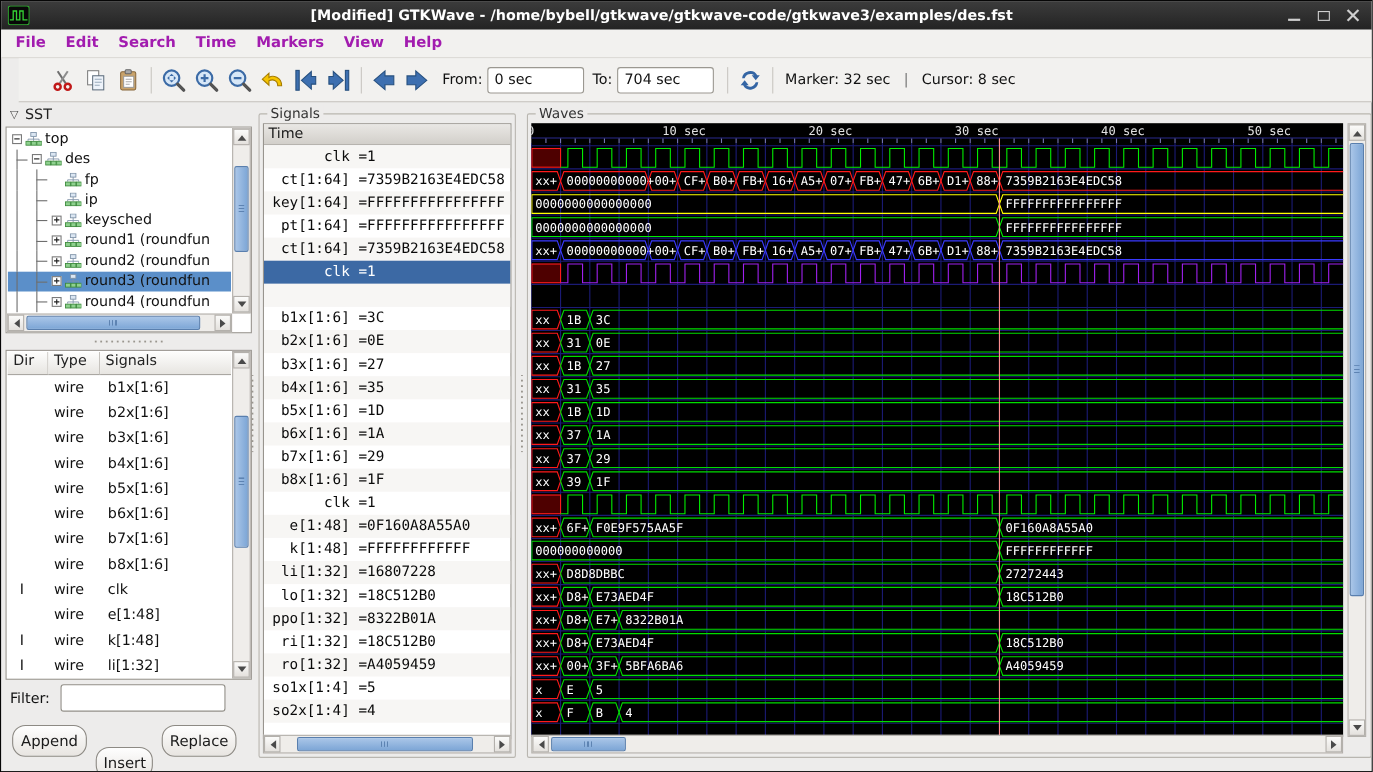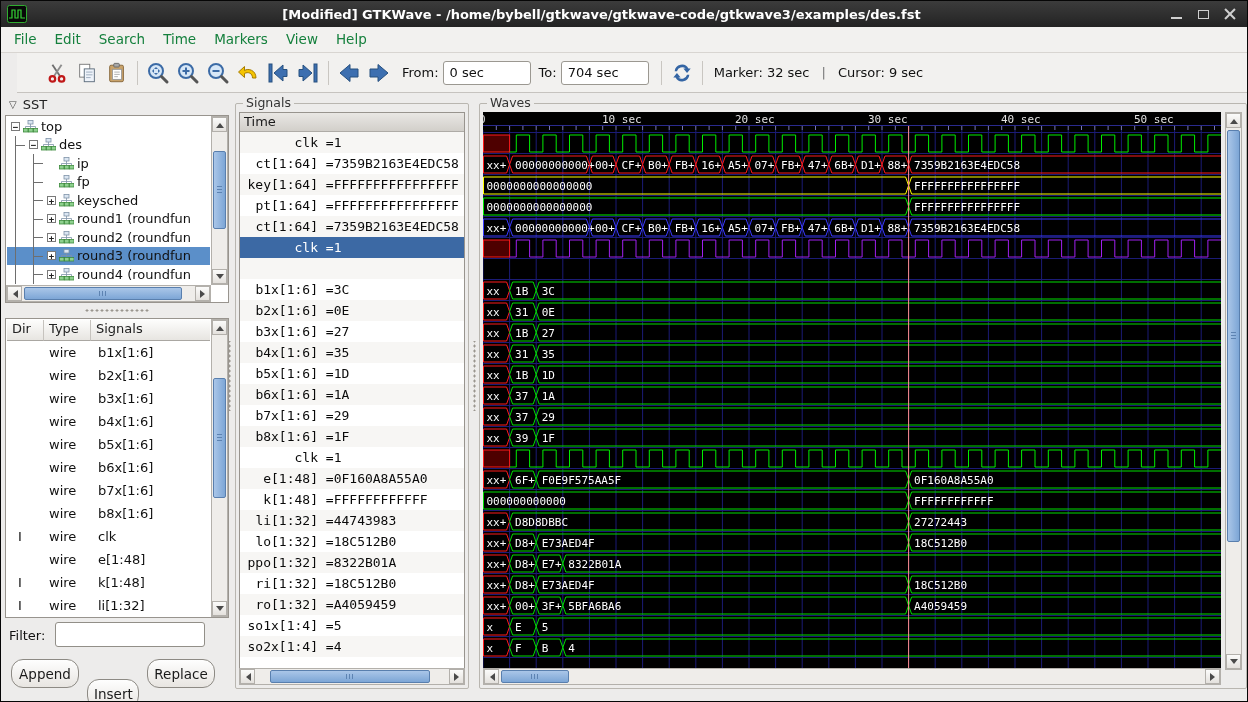--- a/index.html
+++ b/index.html
@@ -12,21 +12,21 @@
   .title-text{flex:1;text-align:center;color:#fff;font-size:13px;font-weight:bold;white-space:nowrap;overflow:hidden;}
   .win-controls{display:flex;gap:14px;margin-right:4px;}
   .wc{width:13px;height:13px;position:relative;cursor:default;}
   .wc-min::after{content:"";position:absolute;left:1px;right:1px;bottom:2px;border-bottom:2px solid #cfcfcf;}
   .wc-max::after{content:"";position:absolute;left:1px;right:1px;top:2px;bottom:2px;border:1.5px solid #cfcfcf;}
   .wc-close::before,.wc-close::after{content:"";position:absolute;left:-1px;top:5px;width:14px;height:2px;background:#cfcfcf;}
   .wc-close::before{transform:rotate(45deg);} .wc-close::after{transform:rotate(-45deg);}
 
   
   .menubar{position:absolute;left:0;top:26px;width:100%;height:26px;background:#f2f1ef;border-bottom:1px solid #d8d5d1;display:flex;align-items:center;padding-left:4px;}
-  .menuitem{padding:0 9px;font-size:13.5px;color:#15803d;line-height:25px;white-space:nowrap;}
+  .menuitem{padding:0 9px;font-size:13.5px;color:#a21caf;line-height:25px;white-space:nowrap;font-weight:bold;}
   .toolbar{position:absolute;left:16px;top:52px;width:100%;height:40px;background:#f2f1ef;border-bottom:1px solid #c6c3bf;display:flex;align-items:center;padding:0 25px;}
   .tbtn{width:30px;height:30px;display:flex;align-items:center;justify-content:center;flex:0 0 auto;}
   .tsep{width:1px;height:24px;background:#c9c6c1;margin:0 5px;flex:0 0 auto;}
   .tlabel{font-size:13px;color:#111;margin:0 4px 0 8px;white-space:nowrap;}
   .tentry{height:24px;width:88px;border:1px solid #9b9891;border-radius:3px;background:#fff;padding:0 6px;font-size:13px;font-family:"DejaVu Sans",sans-serif;color:#111;}
   .status-text{font-size:13px;color:#111;white-space:nowrap;margin:0 6px;}
 
   
   .sst-header{position:absolute;left:8px;top:96px;font-size:13px;color:#222;display:flex;align-items:center;gap:6px;}
   .sst-tri{font-size:10px;color:#444;}
@@ -199,21 +199,21 @@
     <span class="tsep" style="margin-left:12px;"></span>
     <span class="tbtn">
       <svg width="22" height="22" viewBox="0 0 24 24">
           <path d="M4 10 A8 8 0 0 1 19 7 L21.5 7 L17.5 12 L13.5 7 L16 7 A6 6 0 0 0 6.5 10 Z" fill="#3465a4"></path>
           <path d="M20 14 A8 8 0 0 1 5 17 L2.5 17 L6.5 12 L10.5 17 L8 17 A6 6 0 0 0 17.5 14 Z" fill="#3465a4"></path>
         </svg>
     </span>
     <span class="tsep"></span>
     <span class="status-text">Marker: 32 sec</span>
     <span class="status-text" style="color:#777;">|</span>
-    <span class="status-text">Cursor: 9 sec</span>
+    <span class="status-text">Cursor: 8 sec</span>
   </div>
 
   <div class="sst-header">
     <span class="sst-tri">▽</span>
     <span>SST</span>
   </div>
 
   <div class="tree-box sunken">
     <div class="tree-rows" id="tree-rows">
         <div class="trow" style="padding-left: 4px;">
@@ -232,53 +232,53 @@
           <span class="tstub" style="left: 8px; width: 10px;"></span>
           <span class="exp">−</span>
           <svg width="15" height="13" viewBox="0 0 15 13" class="node-icon">
             <rect x="5" y="0.5" width="5" height="3.5" fill="#dbe6f2" stroke="#7f93a8" stroke-width="0.8"></rect>
             <path d="M7.5 4 V6.5 M2.5 6.5 H12.5 M2.5 6.5 V8 M7.5 6.5 V8 M12.5 6.5 V8" stroke="#7f93a8" fill="none" stroke-width="0.8"></path>
             <rect x="0.5" y="8.5" width="4.5" height="3.5" fill="#8ed08e" stroke="#3c8a3c" stroke-width="0.8"></rect>
             <rect x="5.5" y="8.5" width="4.5" height="3.5" fill="#8ed08e" stroke="#3c8a3c" stroke-width="0.8"></rect>
             <rect x="10.5" y="8.5" width="4.5" height="3.5" fill="#8ed08e" stroke="#3c8a3c" stroke-width="0.8"></rect>
           </svg>
           <span>des</span>
+        </div>
+        <div class="trow" style="padding-left: 40px;">
+          <span class="tguide" style="left: 8px;"></span>
+          <span class="tguide" style="left: 26px;"></span>
+          <span class="tstub" style="left: 26px; width: 10px;"></span>
+          <span style="width: 12px; flex: 0 0 auto;"></span>
+          <svg width="15" height="13" viewBox="0 0 15 13" class="node-icon">
+            <rect x="5" y="0.5" width="5" height="3.5" fill="#dbe6f2" stroke="#7f93a8" stroke-width="0.8"></rect>
+            <path d="M7.5 4 V6.5 M2.5 6.5 H12.5 M2.5 6.5 V8 M7.5 6.5 V8 M12.5 6.5 V8" stroke="#7f93a8" fill="none" stroke-width="0.8"></path>
+            <rect x="0.5" y="8.5" width="4.5" height="3.5" fill="#8ed08e" stroke="#3c8a3c" stroke-width="0.8"></rect>
+            <rect x="5.5" y="8.5" width="4.5" height="3.5" fill="#8ed08e" stroke="#3c8a3c" stroke-width="0.8"></rect>
+            <rect x="10.5" y="8.5" width="4.5" height="3.5" fill="#8ed08e" stroke="#3c8a3c" stroke-width="0.8"></rect>
+          </svg>
+          <span>fp</span>
         </div>
         <div class="trow" style="padding-left: 40px;">
           <span class="tguide" style="left: 8px;"></span>
           <span class="tguide" style="left: 26px;"></span>
           <span class="tstub" style="left: 26px; width: 10px;"></span>
           <span style="width: 12px; flex: 0 0 auto;"></span>
           <svg width="15" height="13" viewBox="0 0 15 13" class="node-icon">
             <rect x="5" y="0.5" width="5" height="3.5" fill="#dbe6f2" stroke="#7f93a8" stroke-width="0.8"></rect>
             <path d="M7.5 4 V6.5 M2.5 6.5 H12.5 M2.5 6.5 V8 M7.5 6.5 V8 M12.5 6.5 V8" stroke="#7f93a8" fill="none" stroke-width="0.8"></path>
             <rect x="0.5" y="8.5" width="4.5" height="3.5" fill="#8ed08e" stroke="#3c8a3c" stroke-width="0.8"></rect>
             <rect x="5.5" y="8.5" width="4.5" height="3.5" fill="#8ed08e" stroke="#3c8a3c" stroke-width="0.8"></rect>
             <rect x="10.5" y="8.5" width="4.5" height="3.5" fill="#8ed08e" stroke="#3c8a3c" stroke-width="0.8"></rect>
           </svg>
           <span>ip</span>
         </div>
         <div class="trow" style="padding-left: 40px;">
           <span class="tguide" style="left: 8px;"></span>
           <span class="tguide" style="left: 26px;"></span>
           <span class="tstub" style="left: 26px; width: 10px;"></span>
-          <span style="width: 12px; flex: 0 0 auto;"></span>
-          <svg width="15" height="13" viewBox="0 0 15 13" class="node-icon">
-            <rect x="5" y="0.5" width="5" height="3.5" fill="#dbe6f2" stroke="#7f93a8" stroke-width="0.8"></rect>
-            <path d="M7.5 4 V6.5 M2.5 6.5 H12.5 M2.5 6.5 V8 M7.5 6.5 V8 M12.5 6.5 V8" stroke="#7f93a8" fill="none" stroke-width="0.8"></path>
-            <rect x="0.5" y="8.5" width="4.5" height="3.5" fill="#8ed08e" stroke="#3c8a3c" stroke-width="0.8"></rect>
-            <rect x="5.5" y="8.5" width="4.5" height="3.5" fill="#8ed08e" stroke="#3c8a3c" stroke-width="0.8"></rect>
-            <rect x="10.5" y="8.5" width="4.5" height="3.5" fill="#8ed08e" stroke="#3c8a3c" stroke-width="0.8"></rect>
-          </svg>
-          <span>fp</span>
-        </div>
-        <div class="trow" style="padding-left: 40px;">
-          <span class="tguide" style="left: 8px;"></span>
-          <span class="tguide" style="left: 26px;"></span>
-          <span class="tstub" style="left: 26px; width: 10px;"></span>
           <span class="exp">+</span>
           <svg width="15" height="13" viewBox="0 0 15 13" class="node-icon">
             <rect x="5" y="0.5" width="5" height="3.5" fill="#dbe6f2" stroke="#7f93a8" stroke-width="0.8"></rect>
             <path d="M7.5 4 V6.5 M2.5 6.5 H12.5 M2.5 6.5 V8 M7.5 6.5 V8 M12.5 6.5 V8" stroke="#7f93a8" fill="none" stroke-width="0.8"></path>
             <rect x="0.5" y="8.5" width="4.5" height="3.5" fill="#8ed08e" stroke="#3c8a3c" stroke-width="0.8"></rect>
             <rect x="5.5" y="8.5" width="4.5" height="3.5" fill="#8ed08e" stroke="#3c8a3c" stroke-width="0.8"></rect>
             <rect x="10.5" y="8.5" width="4.5" height="3.5" fill="#8ed08e" stroke="#3c8a3c" stroke-width="0.8"></rect>
           </svg>
           <span>keysched</span>
         </div>
@@ -528,21 +528,21 @@
           <div class="srow">
             <span class="sname">e[1:48]</span>
             <span class="sval"> =0F160A8A55A0</span>
           </div>
           <div class="srow">
             <span class="sname">k[1:48]</span>
             <span class="sval"> =FFFFFFFFFFFF</span>
           </div>
           <div class="srow">
             <span class="sname">li[1:32]</span>
-            <span class="sval"> =44743983</span>
+            <span class="sval"> =16807228</span>
           </div>
           <div class="srow">
             <span class="sname">lo[1:32]</span>
             <span class="sval"> =18C512B0</span>
           </div>
           <div class="srow">
             <span class="sname">ppo[1:32]</span>
             <span class="sval"> =8322B01A</span>
           </div>
           <div class="srow">

